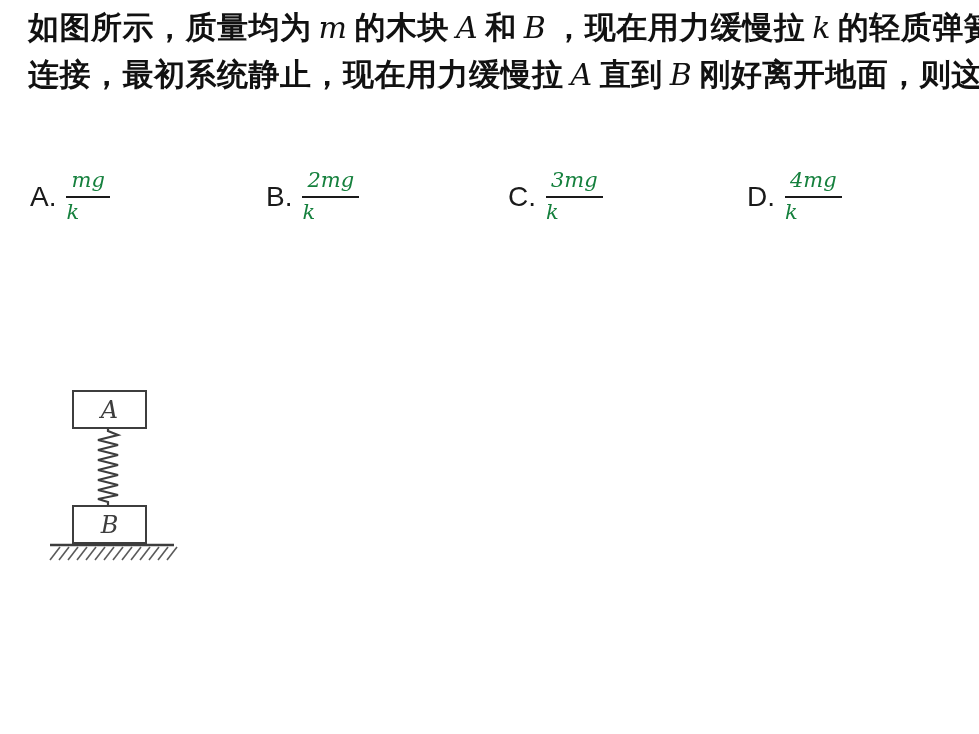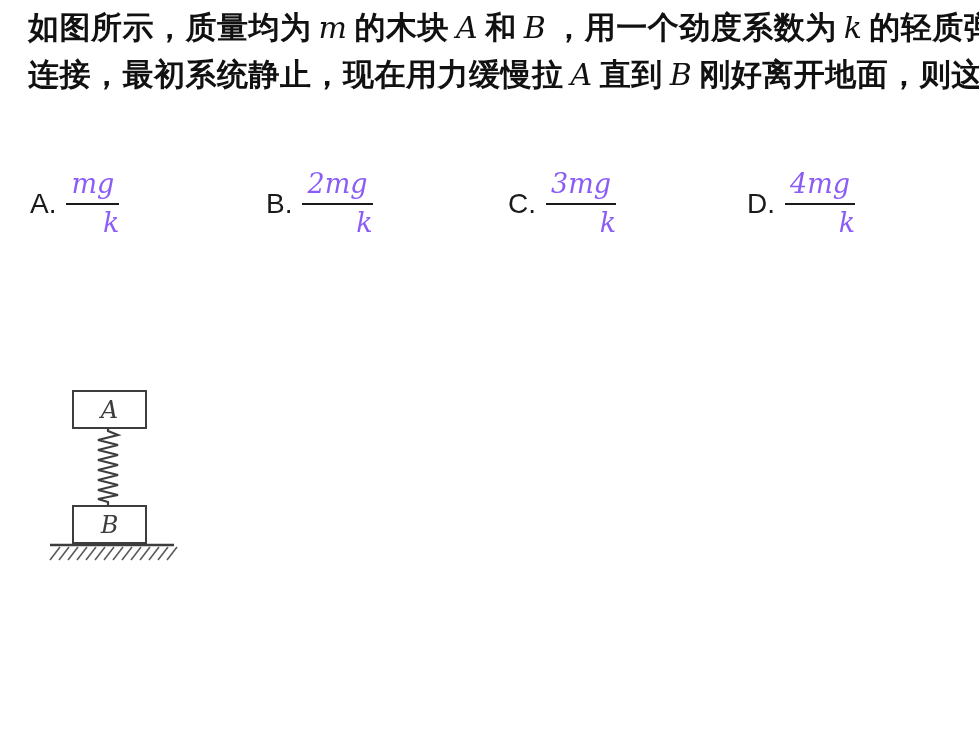--- a/index.html
+++ b/index.html
@@ -41,26 +41,26 @@
   .opt-b { left: 266px; }
   .opt-c { left: 508px; }
   .opt-d { left: 747px; }
   .olabel {
     font-family: "Liberation Sans", "DejaVu Sans", sans-serif;
     font-size: 28px;
     color: #1a1a1a;
   }
   .frac {
     display: inline-block;
-    text-align: right;
+    text-align: left;
     font-style: italic;
     font-family: "DejaVu Serif", serif;
-    font-size: 27px;
+    font-size: 21px;
     line-height: 1.2;
-    color: #8b5cf6;
+    color: #15803d;
   }
   .num {
     display: block;
     border-bottom: 2px solid #1a1a1a;
     padding: 0 5px 3px 5px;
   }
   .den { display: block; padding-top: 2px; }
 
   
   .block {
@@ -79,21 +79,21 @@
     font-size: 24px;
     color: #3d3d3d;
   }
   .spring-svg { position: absolute; left: 93px; top: 429px; }
   .ground-svg { position: absolute; left: 46px; top: 542px; }
 </style>
 </head>
 <body>
 
 <div class="problem">
-  <div class="pline"><span>如图所示，质量均为</span><span class="mv">m</span><span>的木块</span><span class="mv">A</span><span>和</span><span class="mv">B</span><span>，用一个劲度系数为</span><span class="mv">k</span><span>的轻质弹簧</span></div>
+  <div class="pline"><span>如图所示，质量均为</span><span class="mv">m</span><span>的木块</span><span class="mv">A</span><span>和</span><span class="mv">B</span><span>，现在用力缓慢拉</span><span class="mv">k</span><span>的轻质弹簧</span></div>
   <div class="pline"><span>连接，最初系统静止，现在用力缓慢拉</span><span class="mv">A</span><span>直到</span><span class="mv">B</span><span>刚好离开地面，则这一</span></div>
 </div>
 
 <div class="options">
   <div class="option opt-a">
     <span class="olabel">A.</span>
     <span class="frac">
       <span class="num">mg</span>
       <span class="den">k</span>
     </span>

